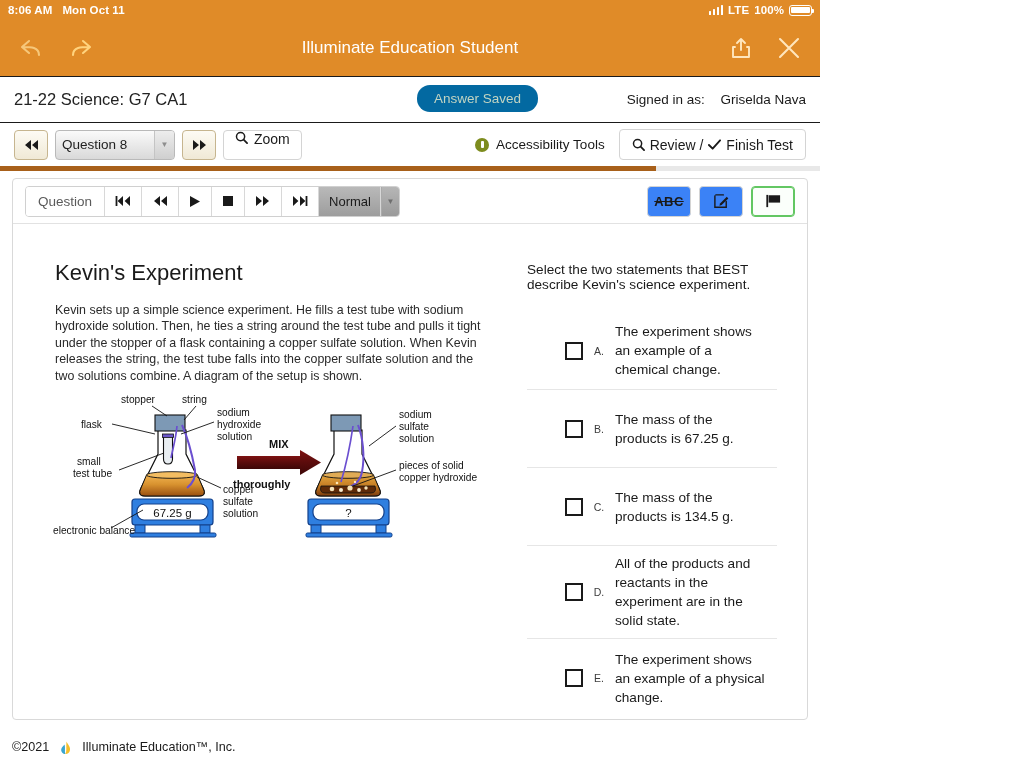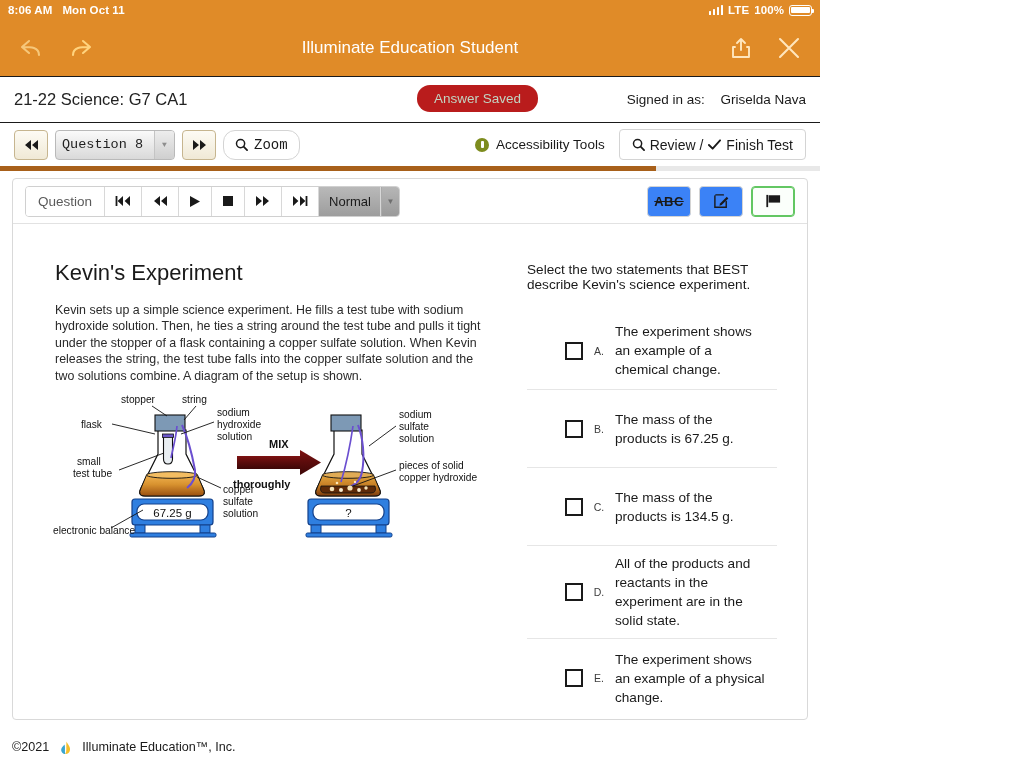--- a/index.html
+++ b/index.html
@@ -45,50 +45,50 @@
 
   
   .testhead {
     height: 47px; background: #fff; border-top: 1.5px solid #1a1a1a;
     border-bottom: 1.5px solid #1a1a1a;
     display: flex; align-items: center; padding: 0 14px; position: relative;
   }
   .test-title { font-size: 16.5px; color: #222; }
   .answer-saved {
     position: absolute; left: 417px; top: 8px;
-    background: #b91c1c; color: #c2d4c2; border-radius: 13px;
+    background: #0369a1; color: #c2d4c2; border-radius: 13px;
     padding: 6px 17px; font-size: 13.5px;
   }
   .signed { margin-left: auto; font-size: 13.5px; color: #1a1a1a; }
   .signed .uname { margin-left: 12px; }
 
   
   .toolbar { height: 43px; display:flex; align-items:center; padding: 0 14px; background:#fff; }
-  .tb-left { display:flex; align-items:center; gap:7px;font-family:Liberation Mono, monospace; }
+  .tb-left { display:flex; align-items:center; gap:7px; }
   .navbtn {
     width: 34px; height: 30px; border: 1px solid #c6b58f; border-radius: 4px;
     background: linear-gradient(#fdfbf4, #f0e9d6);
     display:flex; align-items:center; justify-content:center; cursor:pointer;
     font-size: 13px; color: #1a1a1a;
   }
   .qselect {
     width: 120px; height: 30px; border: 1px solid #b9b9b9; border-radius: 4px;
     background: linear-gradient(#fafafa, #d9d9d9);
     display:flex; align-items:center; padding: 0 6px; font-size: 13.5px; color:#222;
     cursor:pointer; position: relative;
   }
   .qselect .caret {
     position:absolute; right:0; top:0; bottom:0; width: 20px;
     background: linear-gradient(#ededed,#cfcfcf); border-left:1px solid #c4c4c4;
     border-radius: 0 3px 3px 0; display:flex; align-items:center; justify-content:center;
     color:#8d8d8d; font-size: 8px;
   }
   .zoombtn {
-    height: 30px; border: 1px solid #d4d4d4; border-radius: 12px; background:#fff;
-    display:flex; align-items:center; gap:6px; padding: 0 11px; font-size: 14px;
+    height: 30px; border: 1px solid #d4d4d4; border-radius: 4px; background:#fff;
+    display:flex; gap:6px; padding: 0 11px; font-size: 14px;
     color:#1a1a1a; cursor:pointer;
   }
   .tb-right { margin-left:auto; display:flex; align-items:center; gap: 14px; }
   .a11y { display:flex; align-items:center; gap:7px; font-size:13.5px; color:#1a1a1a; cursor:pointer; }
   .a11y-ico {
     width:14px; height:14px; border-radius:50%; background:#7d8c1e;
     display:flex; align-items:center; justify-content:center;
   }
   .a11y-ico b { display:block; width:3px; height:7px; background:#fff; border-radius:1px; }
   .reviewbtn {

